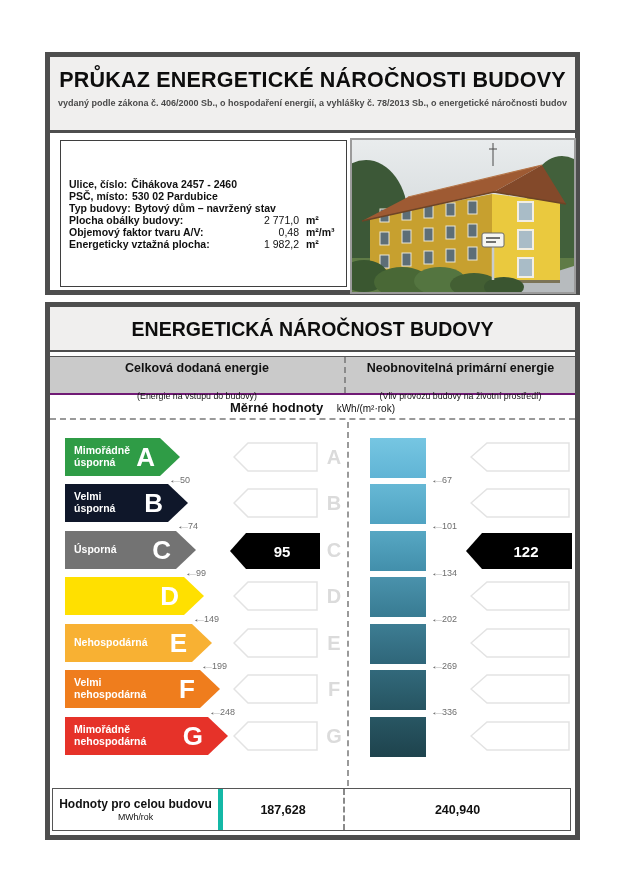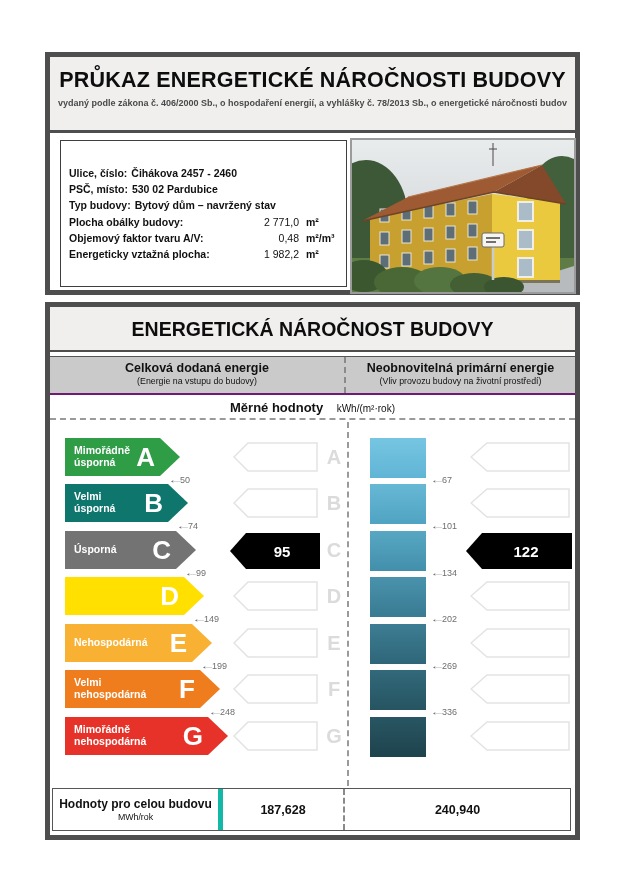--- a/index.html
+++ b/index.html
@@ -7,39 +7,39 @@
   .page{position:relative;width:624px;height:882px;background:#fff;overflow:hidden;}
   .frame{position:absolute;box-sizing:border-box;border:5px solid #4e4e4e;background:#fff;}
   #frame1{left:45px;top:52px;width:535px;height:243px;}
   #frame2{left:45px;top:302px;width:535px;height:538px;}
   .abs{position:absolute;box-sizing:border-box;}
 
   
   .hdr-band{left:0;top:0;width:525px;height:76px;background:#f0efee;border-bottom:3px solid #4e4e4e;text-align:center;}
   .hdr-title{margin:0;padding-top:11px;font-size:21.5px;font-weight:bold;letter-spacing:.2px;color:#0d0d0d;}
   .hdr-sub{margin:5px 0 0;font-size:9px;font-weight:bold;color:#4a4a4a;}
-  .info-box{left:10px;top:83px;width:287px;height:147px;border:1px solid #3f3f3f;padding:26px 8px;display:flex;flex-direction:column;justify-content:space-between;}
+  .info-box{left:10px;top:83px;width:287px;height:147px;border:1px solid #3f3f3f;padding:26px 8px;display:flex;flex-direction:column;justify-content:center;}
   .info-row{display:flex;align-items:baseline;font-size:10.5px;}
   .info-row .lbl{font-weight:bold;min-width:57px;white-space:nowrap;}
   .info-row.txt .val{font-weight:bold;margin-left:4px;white-space:nowrap;}
   .info-row.num .lbl{flex:0 0 auto;}
   .info-row.num .val{flex:1;text-align:right;}
   .info-row.num .unit{width:32px;padding-left:7px;font-weight:bold;}
   .photo-box{left:300px;top:81px;width:226px;height:156px;border:2px solid #9b9b9b;background:#dfe3e4;}
   .photo-box svg{display:block;}
 
   
   .sec-title{left:0;top:0;width:525px;height:45px;background:#f0efee;border-bottom:2px solid #4e4e4e;text-align:center;}
   .sec-title h2{margin:0;padding-top:11px;font-size:19.5px;font-weight:bold;color:#0d0d0d;}
   .col-headers{left:0;top:49px;width:525px;height:39px;background:#cacaca;border-top:1px solid #565656;border-bottom:2px solid #701a75;display:flex;}
   .col-h{box-sizing:border-box;text-align:center;padding-top:4px;}
   .col-h.left{width:296px;border-right:2px dashed #8a8a8a;}
   .col-h.right{flex:1;}
   .col-h .t{font-size:12.5px;font-weight:bold;}
-  .col-h .s{font-size:8.8px;margin-top:1px;}
+  .col-h .s{font-size:8.8px;margin-top:16px;}
   .units-band{left:0;top:88px;width:525px;height:25px;border-bottom:2px dashed #9a9a9a;text-align:center;line-height:24px;}
   .units-band .m{font-size:13px;font-weight:bold;}
   .units-band .u{font-size:10px;margin-left:9px;}
   .chart-area{left:0;top:115px;width:525px;height:364px;}
   .chart-left{position:absolute;left:0;top:0;width:297px;height:364px;}
   .chart-right{position:absolute;left:297px;top:0;width:228px;height:364px;border-left:2px dashed #9a9a9a;}
 
   .cls-arrow{position:absolute;left:15px;height:38px;clip-path:polygon(0 0,calc(100% - 20px) 0,100% 50%,calc(100% - 20px) 100%,0 100%);}
   .cls-label{position:absolute;left:9px;top:0;height:100%;display:flex;align-items:center;width:calc(100% - 68px);font-size:10.5px;line-height:1.12;font-weight:bold;color:#fff;}
   .cls-letter{position:absolute;right:25px;top:0;line-height:38px;font-size:26px;font-weight:bold;color:#fff;}
@@ -49,21 +49,21 @@
   .ghost-letter{position:absolute;left:271px;width:26px;text-align:center;font-size:20px;font-weight:bold;color:#dbdbdb;line-height:24px;}
   .val-arrow{position:absolute;height:36px;background:#000000;color:#fff;clip-path:polygon(16px 0,100% 0,100% 100%,16px 100%,0 50%);display:flex;align-items:center;justify-content:center;padding-left:14px;font-size:15px;font-weight:bold;box-sizing:border-box;}
   .bar-seg{position:absolute;left:21px;width:56px;height:40px;}
   .b0{background:linear-gradient(180deg,#76c6e2,#60b4d5);}
   .b1{background:linear-gradient(180deg,#66b8d5,#50a3c2);}
   .b2{background:linear-gradient(180deg,#57a7c3,#428fab);}
   .b3{background:linear-gradient(180deg,#4a92ac,#387b92);}
   .b4{background:linear-gradient(180deg,#3d7d93,#2f6679);}
   .b5{background:linear-gradient(180deg,#32697b,#265461);}
   .b6{background:linear-gradient(180deg,#285663,#1e434d);}
-  .a-A{background:#2f9c46;} .a-B{background:#0f766e;} .a-C{background:#737373;}
+  .a-A{background:#2f9c46;} .a-B{background:#0f172a;} .a-C{background:#737373;}
   .a-D{background:#ffe000;} .a-E{background:#f8b133;} .a-F{background:#ef7d1d;} .a-G{background:#e63229;}
 
   .totals{left:2px;top:481px;width:519px;height:43px;border:1px solid #565656;display:flex;align-items:stretch;}
   .tot-c{box-sizing:border-box;display:flex;flex-direction:column;align-items:center;justify-content:center;}
   .tot-label{width:170px;border-right:5px solid #14b8a6;}
   .tot-label .t{font-size:12px;font-weight:bold;}
   .tot-label .u{font-size:8.8px;margin-top:1px;}
   .tot-v1{width:122px;border-right:2px dashed #8a8a8a;font-size:12.5px;font-weight:bold;}
   .tot-v2{flex:1;font-size:12.5px;font-weight:bold;}
 </style>

